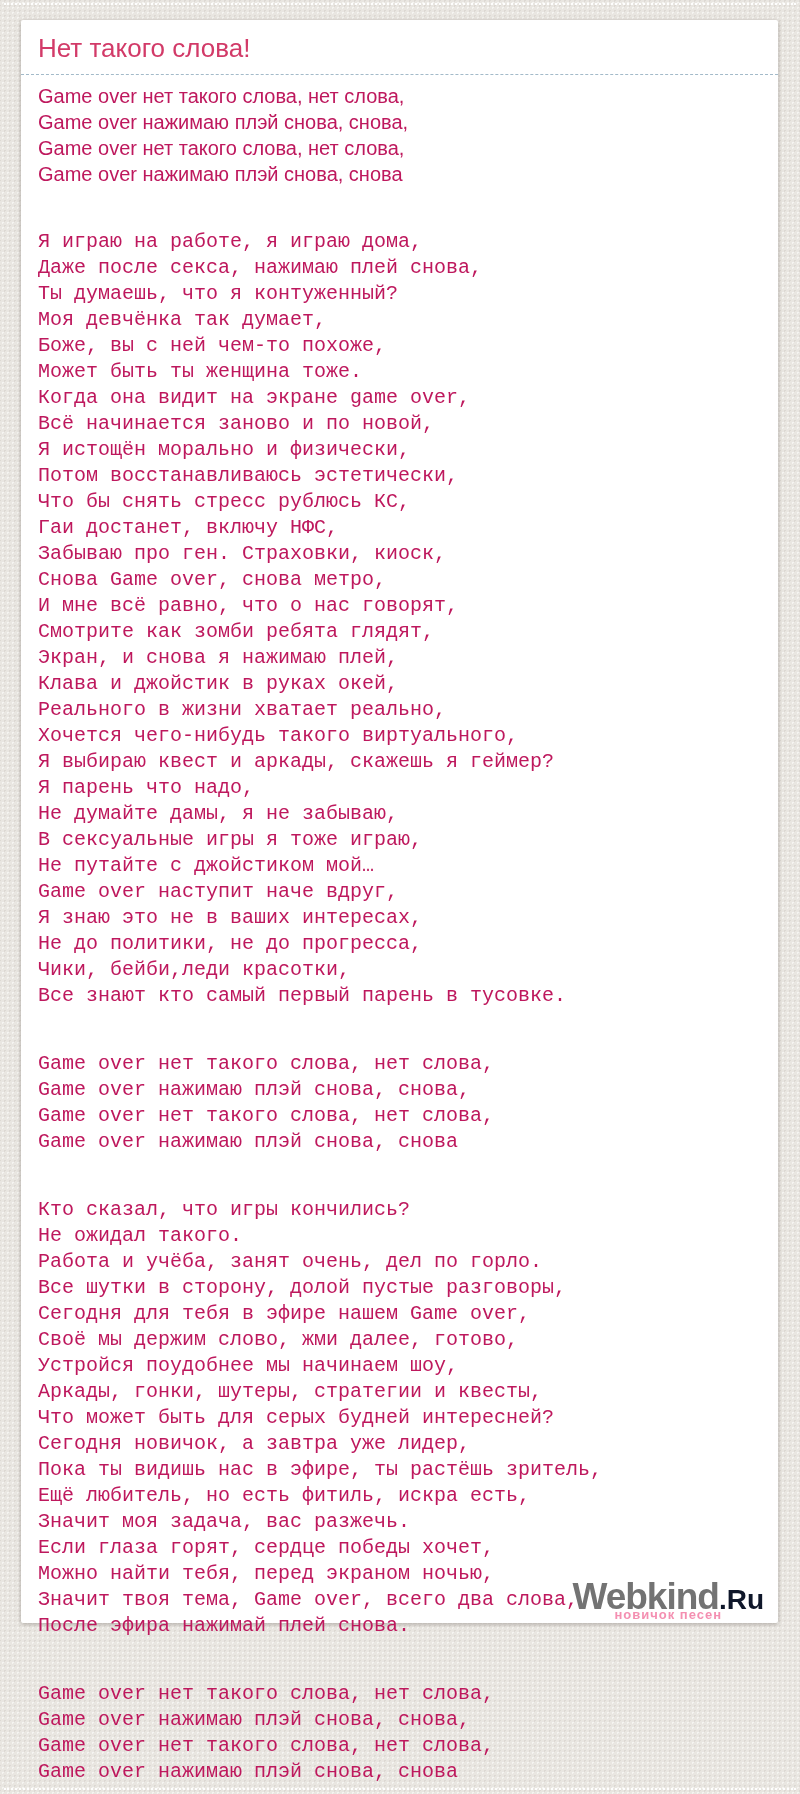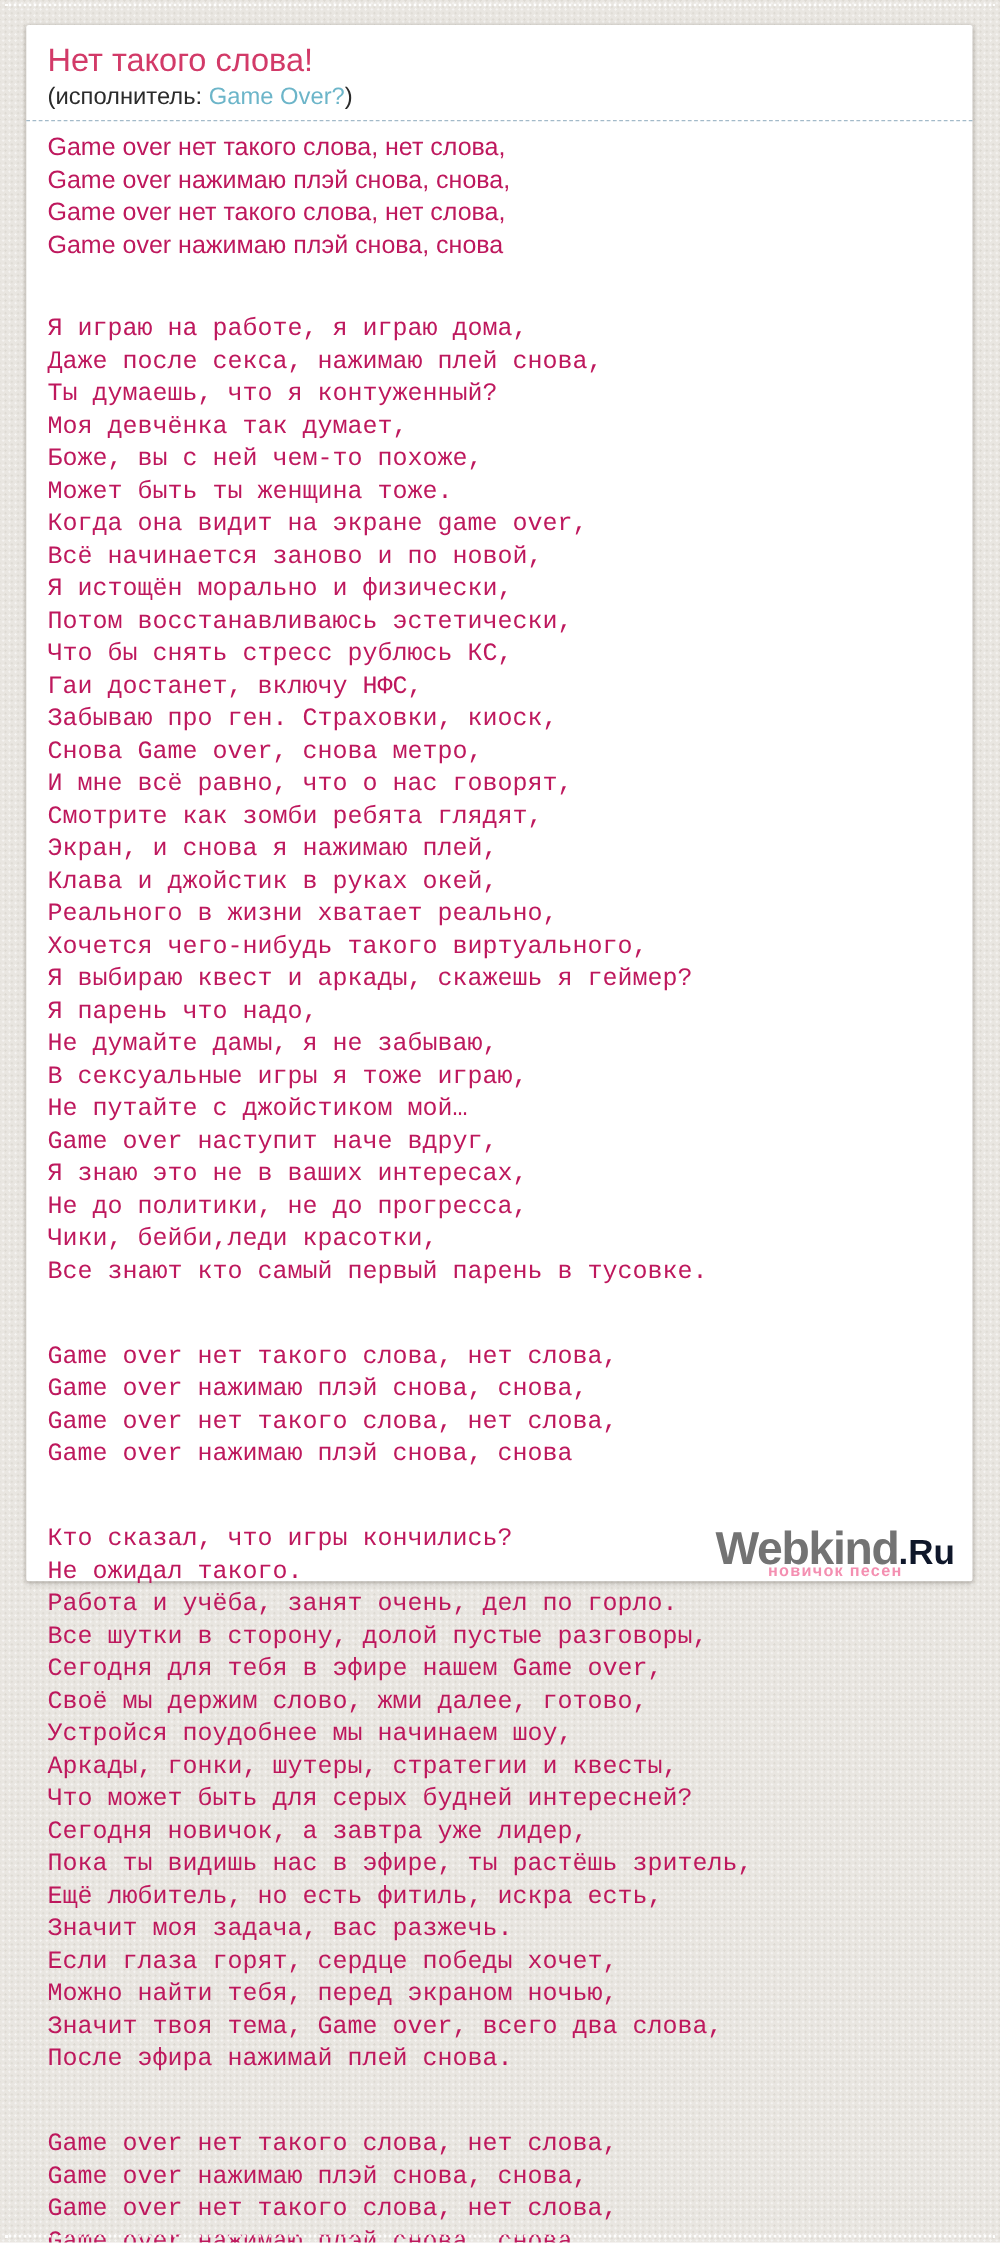--- a/index.html
+++ b/index.html
@@ -20,21 +20,21 @@
   .edge-top, .edge-bottom {
     position: absolute; left: 4px; right: 4px; height: 0;
     border-top: 2px dotted rgba(255,255,255,0.95);
   }
   .edge-top { top: 3px; }
   .edge-bottom { top: 1788px; }
 
   .card {
     position: absolute;
     left: 21px; top: 20px;
-    width: 757px; height: 1245px;
+    width: 757px; height: 1603px;
     background: #ffffff;
     border-radius: 2px;
     box-shadow: 0 1px 4px rgba(90,85,75,0.45);
   }
 
   .header {
     padding: 14px 20px 7px 17px;
     border-bottom: 1px dashed #a3bac9;
   }
   .title {
@@ -94,21 +94,20 @@
 </style>
 </head>
 <body>
 
 <div class="edge-top"></div>
 
 <div class="card">
 
   <div class="header">
     <h1 class="title">Нет такого слова!</h1>
-    <div class="artist-line"><span>(исполнитель: </span><a class="artist-link">Game Over?</a><span>)</span></div>
   </div>
 
   <div class="lyrics">
     <div class="stanza">Game over нет такого слова, нет слова,
 Game over нажимаю плэй снова, снова,
 Game over нет такого слова, нет слова,
 Game over нажимаю плэй снова, снова</div>
     <div class="stanza">Я играю на работе, я играю дома,
 Даже после секса, нажимаю плей снова,
 Ты думаешь, что я контуженный?

